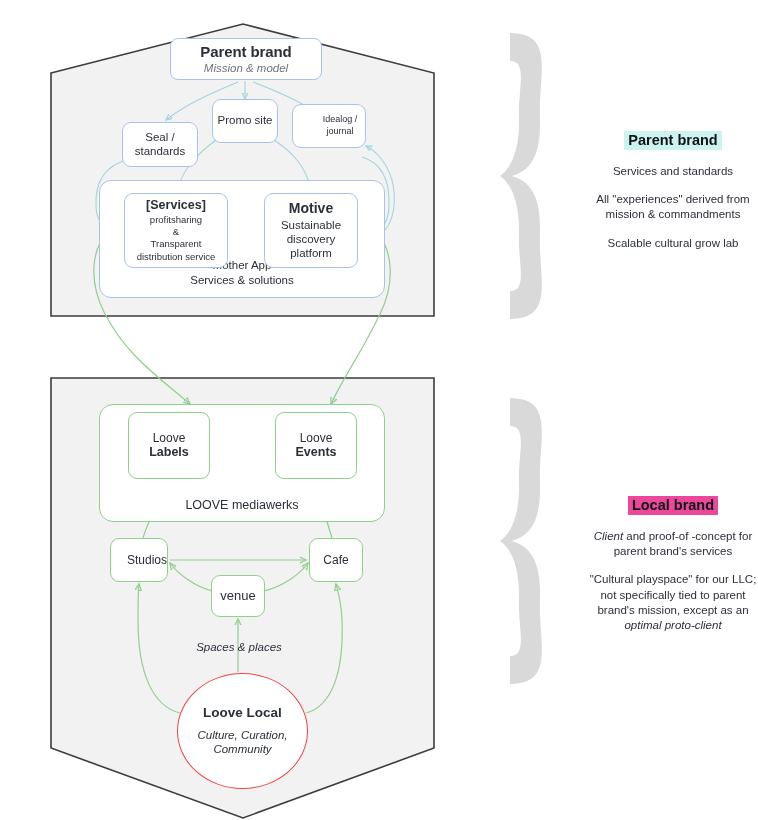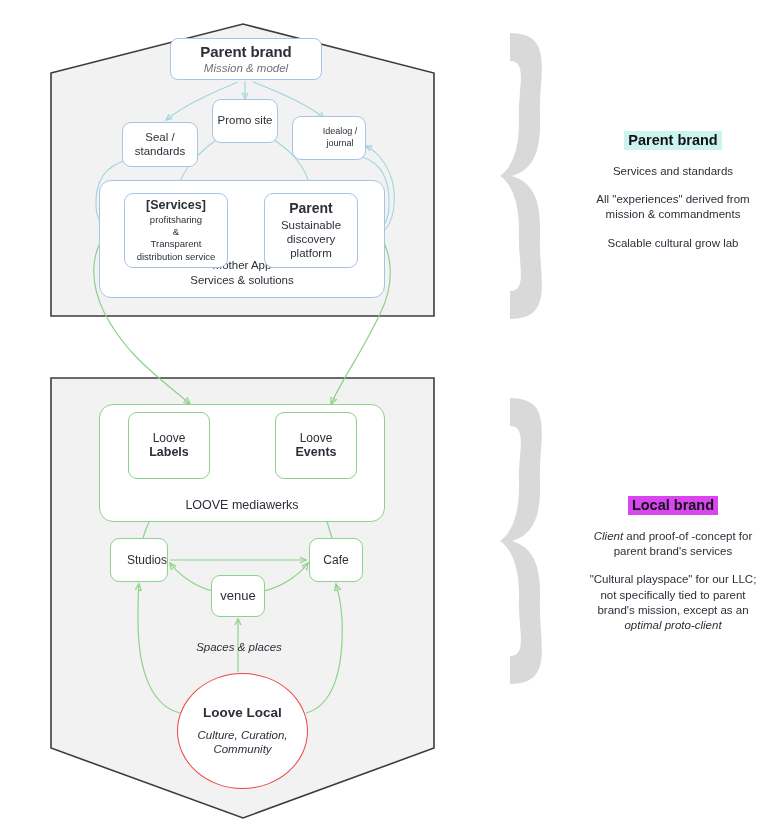--- a/index.html
+++ b/index.html
@@ -40,21 +40,21 @@
   #parent-brand{left:170px;top:38px;width:152px;height:42px;border-radius:8px;}
   #parent-brand .t-main{font-size:15px;letter-spacing:-0.1px;}
   #parent-brand .t-ital{font-size:11.5px;margin-top:1px;font-style:italic;}
 
   #promo-site{left:212px;top:99px;width:66px;height:44px;}
   #promo-site .t-sub{font-size:11.5px;}
 
   #seal-standards{left:122px;top:122px;width:76px;height:45px;}
   #seal-standards .t-sub{font-size:11.5px;}
 
-  #idealog{left:292px;top:116px;width:74px;height:44px;padding-left:22px;}
+  #idealog{left:292px;top:104px;width:74px;height:44px;padding-left:22px;}
   #idealog .t-sub{font-size:9px;line-height:1.3;}
 
   #mother-app{left:99px;top:180px;width:286px;height:118px;border-radius:12px;justify-content:flex-start;}
   #mother-app .ma-caption{
     position:absolute;left:0;right:0;bottom:9px;text-align:center;font-size:11.5px;line-height:1.3;
   }
 
   #wholetone{left:124px;top:193px;width:104px;height:75px;}
   #wholetone .t-main{font-size:12.5px;margin-bottom:1px;}
   #wholetone .t-sub{font-size:9.5px;line-height:1.3;}
@@ -104,21 +104,21 @@
   
   .legend{position:absolute;width:170px;text-align:center;}
   #legend-parent{left:588px;top:131px;}
   #legend-local{left:588px;top:496px;}
   .legend .lg-title{
     display:inline-block;
     font-size:14.5px;font-weight:bold;color:#111318;
     padding:1px 4px 2px 4px;
   }
   #legend-parent .lg-title{background:#cdf3ef;}
-  #legend-local .lg-title{background:#d946ef;}
+  #legend-local .lg-title{background:#ec4899;}
   .legend .lg-para{
     font-size:11.5px;line-height:1.32;margin-top:13px;color:#2b2f38;
   }
   .legend .lg-para.first{margin-top:14px;}
   .legend em{font-style:italic;}
 </style>
 </head>
 <body>
 
 <div id="canvas">
@@ -218,21 +218,21 @@
 
   <div class="node" id="wholetone">
     <div class="t-main">[Services]</div>
     <div class="t-sub">profitsharing</div>
     <div class="t-sub">&amp;</div>
     <div class="t-sub">Transparent</div>
     <div class="t-sub">distribution service</div>
   </div>
 
   <div class="node" id="motive">
-    <div class="t-main">Parent</div>
+    <div class="t-main">Motive</div>
     <div class="t-sub">Sustainable</div>
     <div class="t-sub">discovery</div>
     <div class="t-sub">platform</div>
   </div>
 
   <div class="node green" id="mediawerks">
     <div class="mw-caption">
       <div class="mw-line1">LOOVE mediawerks</div>
     </div>
   </div>

